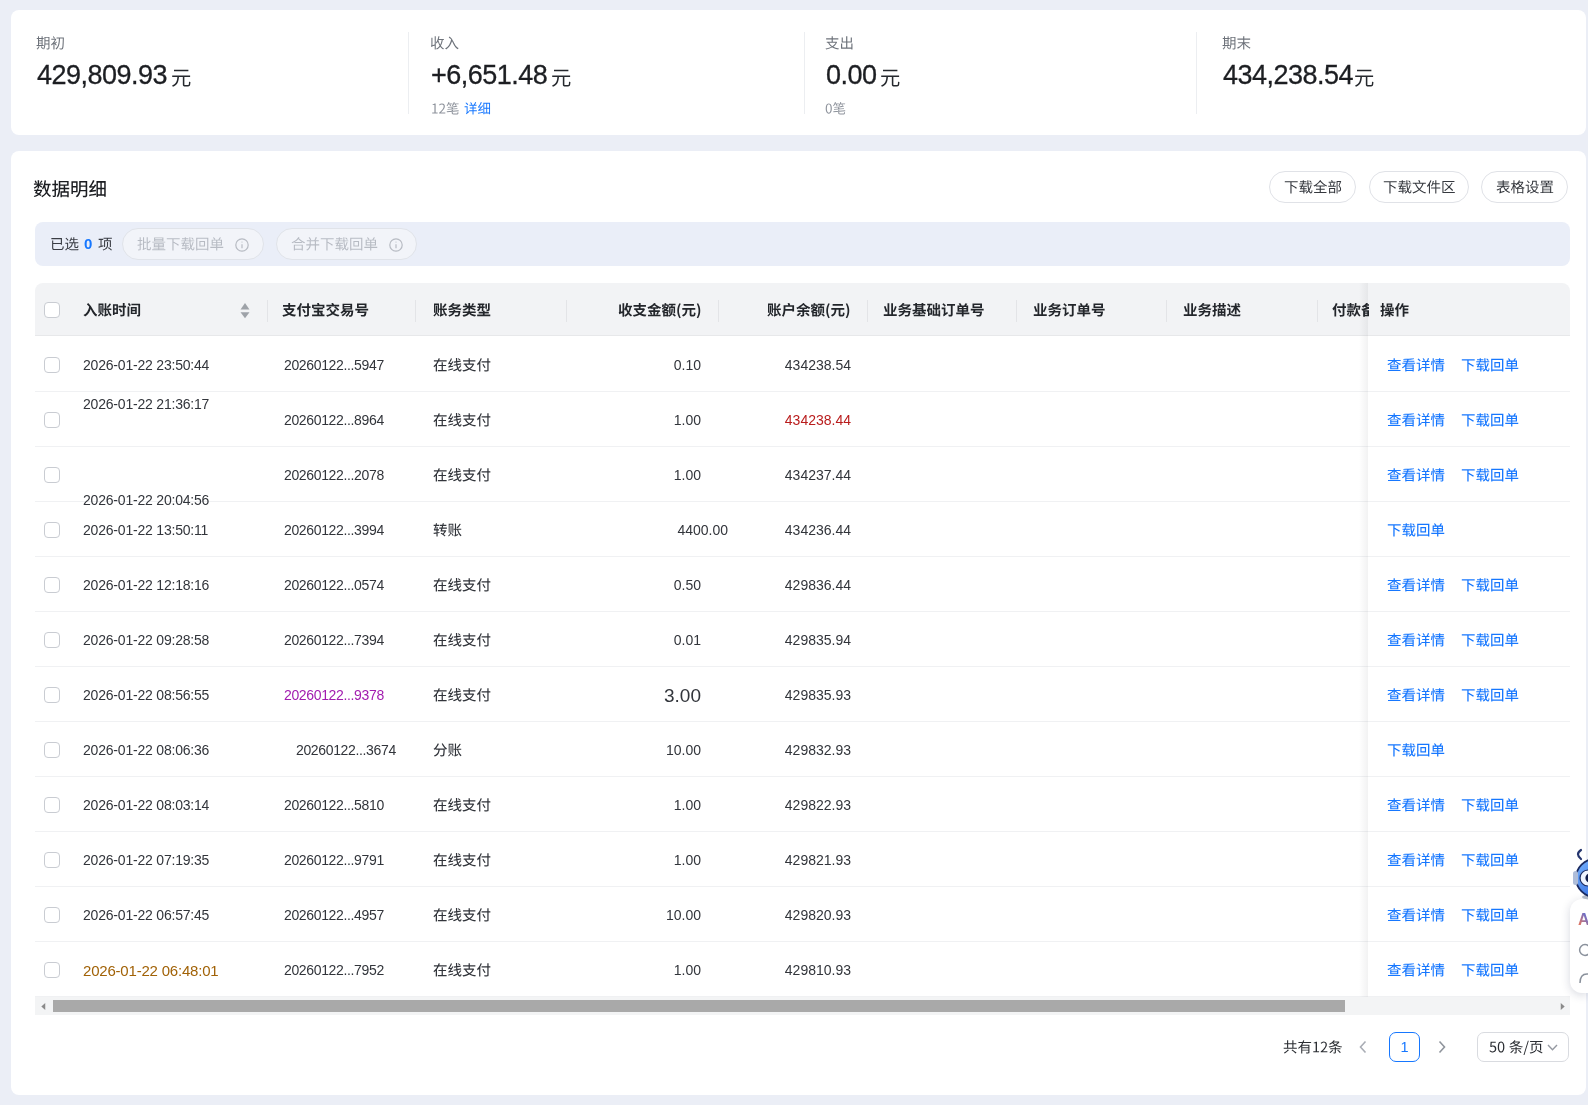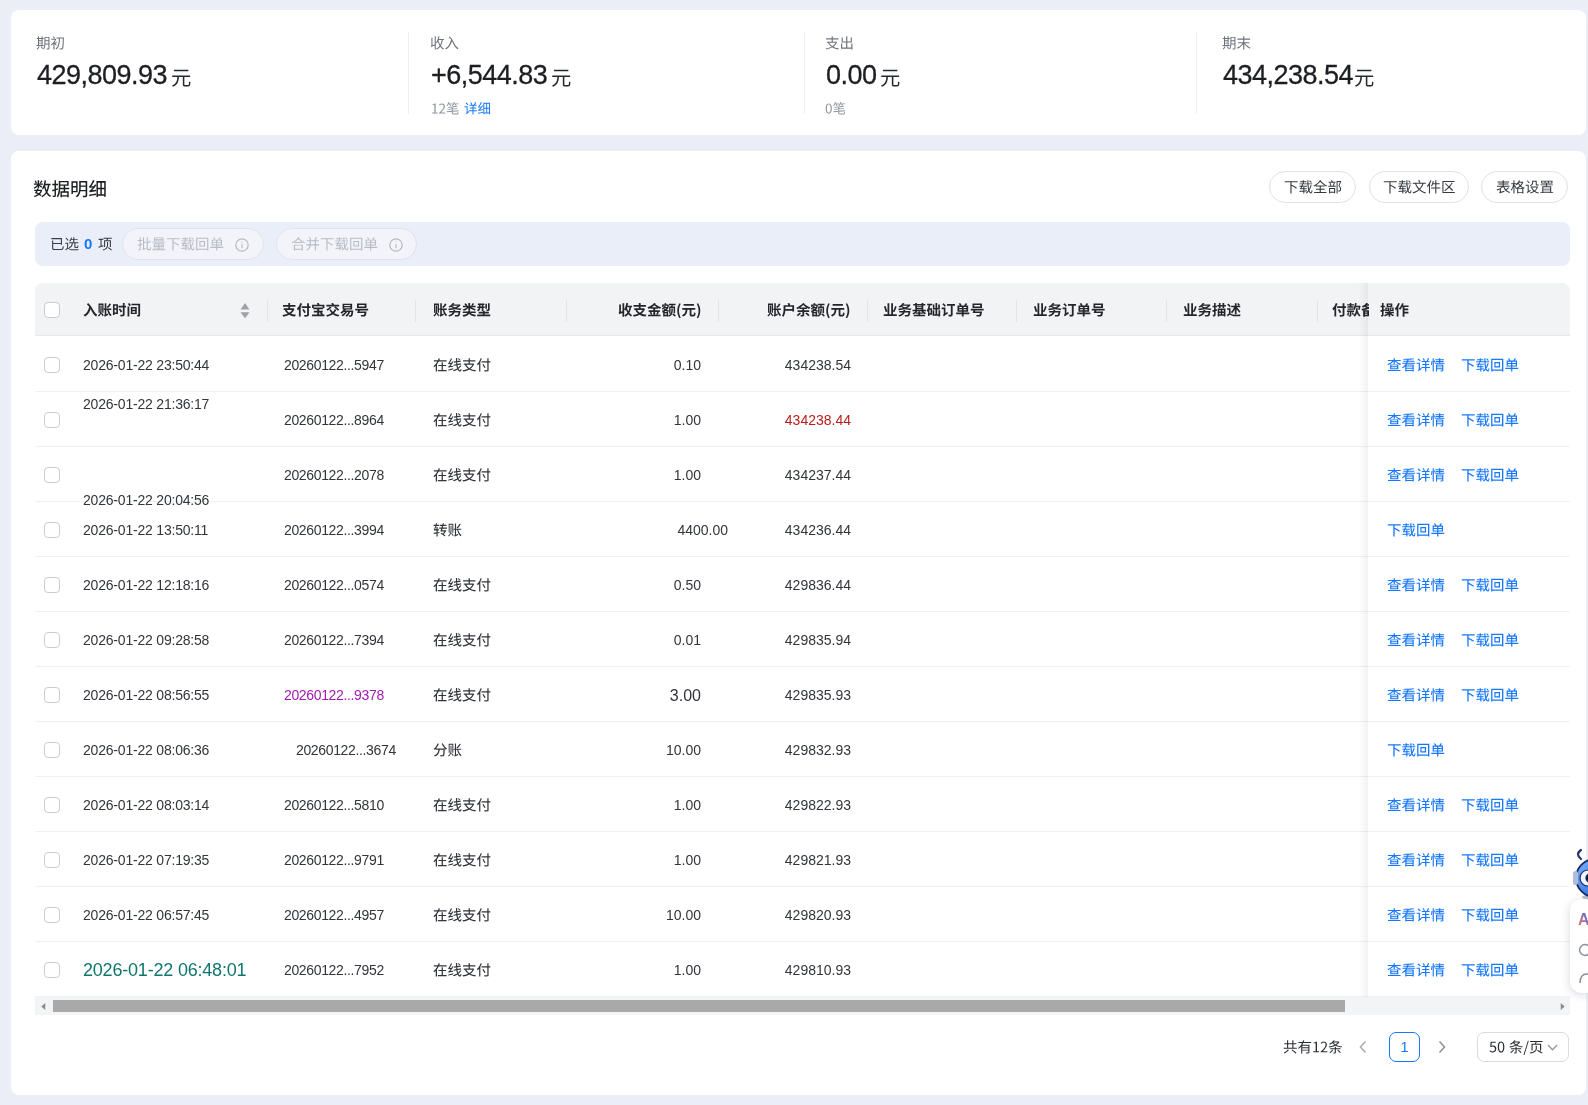--- a/index.html
+++ b/index.html
@@ -116,21 +116,21 @@
 <svg style="position:absolute;left:36.0px;top:36.2px;" width="29.0" height="15.4" viewBox="0 -850 2000 1060" fill="#6d727a">
     <use href="#g400_671f521d" x="0" y="-850" width="2000" height="1060"></use>
   </svg>
 <div style="position:absolute;left:37px;top:58px;height:35px;line-height:35px;font-size:27px;color:#1c1e22;letter-spacing:-0.5px;-webkit-text-stroke:0.3px currentColor;white-space:nowrap;">429,809.93</div>
 <svg style="position:absolute;left:170.5px;top:68.2px;" width="20.3" height="21.5" viewBox="0 -850 1000 1060" fill="#26292e">
     <use href="#g400_5143" x="0" y="-850" width="1000" height="1060"></use>
   </svg>
 <svg style="position:absolute;left:430.0px;top:36.2px;" width="29.0" height="15.4" viewBox="0 -850 2000 1060" fill="#6d727a">
     <use href="#g400_65365165" x="0" y="-850" width="2000" height="1060"></use>
   </svg>
-<div style="position:absolute;left:431px;top:58px;height:35px;line-height:35px;font-size:27px;color:#1c1e22;letter-spacing:-0.5px;-webkit-text-stroke:0.3px currentColor;white-space:nowrap;">+6,544.83</div>
+<div style="position:absolute;left:431px;top:58px;height:35px;line-height:35px;font-size:27px;color:#1c1e22;letter-spacing:-0.5px;-webkit-text-stroke:0.3px currentColor;white-space:nowrap;">+6,651.48</div>
 <svg style="position:absolute;left:550.8px;top:68.2px;" width="20.3" height="21.5" viewBox="0 -850 1000 1060" fill="#26292e">
     <use href="#g400_5143" x="0" y="-850" width="1000" height="1060"></use>
   </svg>
 <svg style="position:absolute;left:825.0px;top:36.2px;" width="29.0" height="15.4" viewBox="0 -850 2000 1060" fill="#6d727a">
     <use href="#g400_652f51fa" x="0" y="-850" width="2000" height="1060"></use>
   </svg>
 <div style="position:absolute;left:826px;top:58px;height:35px;line-height:35px;font-size:27px;color:#1c1e22;letter-spacing:-0.5px;-webkit-text-stroke:0.3px currentColor;white-space:nowrap;">0.00</div>
 <svg style="position:absolute;left:880.0px;top:68.2px;" width="20.3" height="21.5" viewBox="0 -850 1000 1060" fill="#26292e">
     <use href="#g400_5143" x="0" y="-850" width="1000" height="1060"></use>
   </svg>
@@ -326,21 +326,21 @@
 <svg style="position:absolute;left:1461.0px;top:632.5px;" width="58.0" height="15.4" viewBox="0 -850 4000 1060" fill="#1677ff">
     <use href="#g450_4e0b8f7d56de5355" x="0" y="-850" width="4000" height="1060"></use>
   </svg>
 <div style="position:absolute;left:35px;top:720.5px;width:1535px;height:1px;background:#f0f1f3;"></div>
 <div style="position:absolute;left:43.5px;top:686.5px;width:16px;height:16px;box-sizing:border-box;background:#fff;border:1.3px solid #c9ccd2;border-radius:4px;"></div>
 <div style="position:absolute;left:83px;top:667.5px;height:50px;line-height:55px;font-size:14px;color:#32353b;letter-spacing:-0.2px;white-space:nowrap;">2026-01-22 08:56:55</div>
 <div style="position:absolute;left:284px;top:667.5px;height:55px;line-height:55px;font-size:14px;color:#a21caf;letter-spacing:-0.35px;white-space:nowrap;">20260122...9378</div>
 <svg style="position:absolute;left:433.0px;top:687.5px;" width="58.0" height="15.4" viewBox="0 -850 4000 1060" fill="#32353b">
     <use href="#g450_57287ebf652f4ed8" x="0" y="-850" width="4000" height="1060"></use>
   </svg>
-<div style="position:absolute;left:560px;top:667.5px;height:55px;line-height:55px;font-size:16px;color:#32353b;width:141px;text-align:right;white-space:nowrap;">3.00</div>
+<div style="position:absolute;left:560px;top:667.5px;height:55px;line-height:55px;font-size:19px;color:#32353b;width:141px;text-align:right;white-space:nowrap;">3.00</div>
 <div style="position:absolute;left:710px;top:667.5px;height:55px;line-height:55px;font-size:14px;color:#32353b;width:141px;text-align:right;white-space:nowrap;">429835.93</div>
 <svg style="position:absolute;left:1387.0px;top:687.5px;" width="58.0" height="15.4" viewBox="0 -850 4000 1060" fill="#1677ff">
     <use href="#g450_67e5770b8be660c5" x="0" y="-850" width="4000" height="1060"></use>
   </svg>
 <svg style="position:absolute;left:1461.0px;top:687.5px;" width="58.0" height="15.4" viewBox="0 -850 4000 1060" fill="#1677ff">
     <use href="#g450_4e0b8f7d56de5355" x="0" y="-850" width="4000" height="1060"></use>
   </svg>
 <div style="position:absolute;left:35px;top:775.5px;width:1535px;height:1px;background:#f0f1f3;"></div>
 <div style="position:absolute;left:43.5px;top:741.5px;width:16px;height:16px;box-sizing:border-box;background:#fff;border:1.3px solid #c9ccd2;border-radius:4px;"></div>
 <div style="position:absolute;left:83px;top:722.5px;height:55px;line-height:55px;font-size:14px;color:#32353b;letter-spacing:-0.2px;white-space:nowrap;">2026-01-22 08:06:36</div>
@@ -393,21 +393,21 @@
 <div style="position:absolute;left:560px;top:887.5px;height:55px;line-height:55px;font-size:14px;color:#32353b;width:141px;text-align:right;white-space:nowrap;">10.00</div>
 <div style="position:absolute;left:710px;top:887.5px;height:55px;line-height:55px;font-size:14px;color:#32353b;width:141px;text-align:right;white-space:nowrap;">429820.93</div>
 <svg style="position:absolute;left:1387.0px;top:907.5px;" width="58.0" height="15.4" viewBox="0 -850 4000 1060" fill="#1677ff">
     <use href="#g450_67e5770b8be660c5" x="0" y="-850" width="4000" height="1060"></use>
   </svg>
 <svg style="position:absolute;left:1461.0px;top:907.5px;" width="58.0" height="15.4" viewBox="0 -850 4000 1060" fill="#1677ff">
     <use href="#g450_4e0b8f7d56de5355" x="0" y="-850" width="4000" height="1060"></use>
   </svg>
 <div style="position:absolute;left:35px;top:995.5px;width:1535px;height:1px;background:#f0f1f3;"></div>
 <div style="position:absolute;left:43.5px;top:961.5px;width:16px;height:16px;box-sizing:border-box;background:#fff;border:1.3px solid #c9ccd2;border-radius:4px;"></div>
-<div style="position:absolute;left:83px;top:942.5px;height:55px;line-height:55px;font-size:18px;color:#0f766e;letter-spacing:-0.2px;white-space:nowrap;text-align:right;">2026-01-22 06:48:01</div>
+<div style="position:absolute;left:83px;top:942.5px;height:55px;line-height:55px;font-size:15px;color:#a16207;letter-spacing:-0.2px;white-space:nowrap;text-align:right;">2026-01-22 06:48:01</div>
 <div style="position:absolute;left:284px;top:942.5px;height:55px;line-height:55px;font-size:14px;color:#32353b;letter-spacing:-0.35px;white-space:nowrap;">20260122...7952</div>
 <svg style="position:absolute;left:433.0px;top:962.5px;" width="58.0" height="15.4" viewBox="0 -850 4000 1060" fill="#32353b">
     <use href="#g450_57287ebf652f4ed8" x="0" y="-850" width="4000" height="1060"></use>
   </svg>
 <div style="position:absolute;left:560px;top:942.5px;height:55px;line-height:55px;font-size:14px;color:#32353b;width:141px;text-align:right;white-space:nowrap;">1.00</div>
 <div style="position:absolute;left:710px;top:942.5px;height:55px;line-height:55px;font-size:14px;color:#32353b;width:141px;text-align:right;white-space:nowrap;">429810.93</div>
 <svg style="position:absolute;left:1387.0px;top:962.5px;" width="58.0" height="15.4" viewBox="0 -850 4000 1060" fill="#1677ff">
     <use href="#g450_67e5770b8be660c5" x="0" y="-850" width="4000" height="1060"></use>
   </svg>
 <svg style="position:absolute;left:1461.0px;top:962.5px;" width="58.0" height="15.4" viewBox="0 -850 4000 1060" fill="#1677ff">

